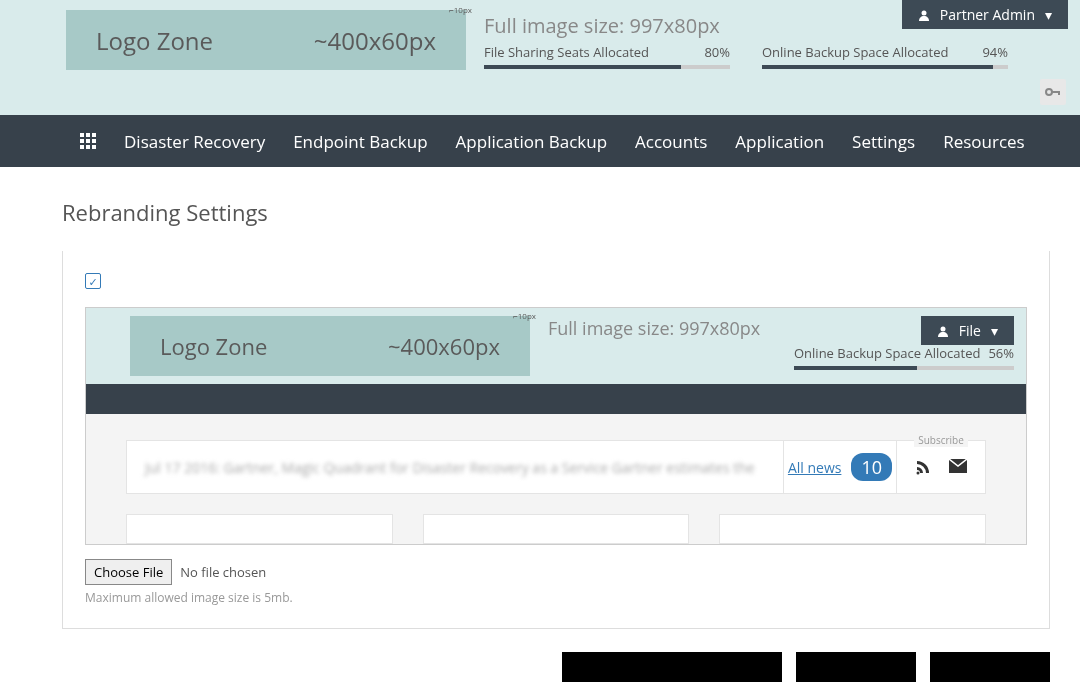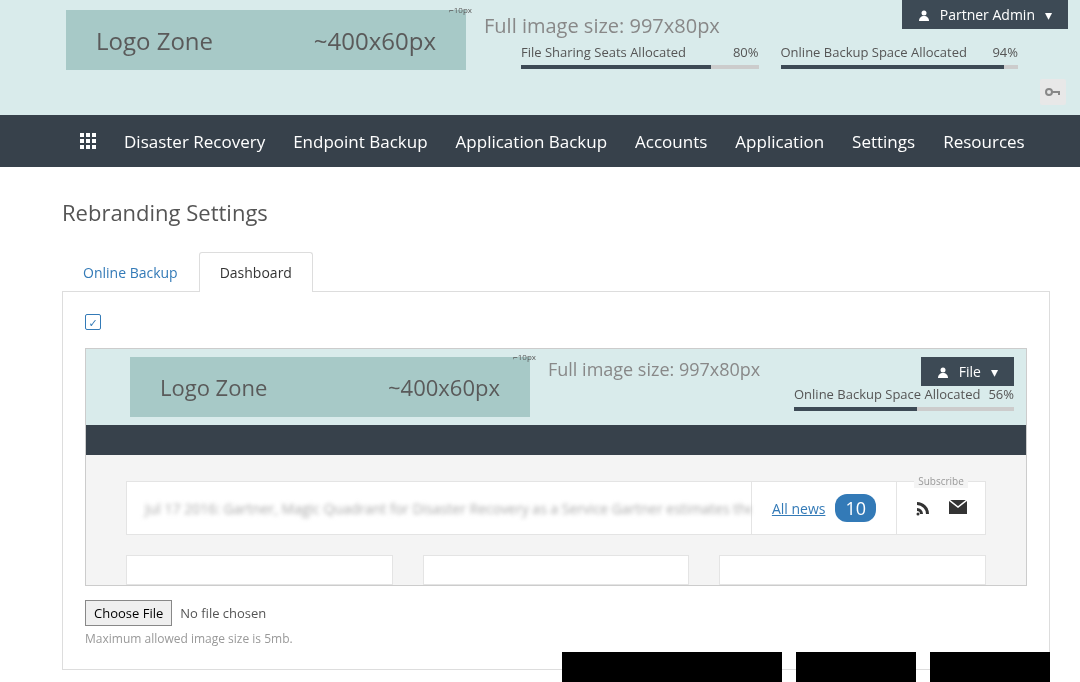--- a/index.html
+++ b/index.html
@@ -45,21 +45,21 @@
 .preview { border:1px solid #ccc; }
 .preview-header { background:#d9ebeb; padding:8px 12px 8px 44px; display:flex; align-items:flex-start; gap:18px; position:relative; }
 .preview-header .logo-zone { width:400px; height:60px; font-size:22px; }
 .preview-stats { flex:1; padding-top:0; }
 .preview-header .full-size { font-size:18px; }
 .preview-user { position:absolute; right:12px; top:8px; }
 .preview-nav { background:#37414b; height:30px; }
 .preview-body { background:#f4f4f4; padding:26px 40px 0 40px; min-height:130px; }
 .news-bar { background:#fff; border:1px solid #e4e4e4; display:flex; align-items:center; height:54px; }
 .news-text { flex:1; padding:0 18px; color:#aaa; font-size:14px; filter:blur(2px); white-space:nowrap; overflow:hidden; }
-.news-link-cell { border-left:1px solid #e4e4e4; padding:0 20px; height:100%; display:flex; align-items:center; gap:10px; }
+.news-link-cell { border-left:1px solid #e4e4e4; padding:0 4px; height:100%; display:flex; align-items:center; gap:10px; }
 .news-link-cell a { color:#337ab7; text-decoration:underline; font-size:14px; }
 .badge { background:#337ab7; color:#fff; border-radius:12px; padding:2px 10px; font-size:18px; }
 .subscribe-cell { border-left:1px solid #e4e4e4; padding:6px 18px; height:100%; display:flex; flex-direction:column; align-items:center; justify-content:center; position:relative; }
 .subscribe-label { font-size:10px; color:#999; position:absolute; top:-8px; background:#f4f4f4; padding:0 4px;}
 .subscribe-icons { display:flex; gap:18px; color:#333; font-size:16px; }
 .card-row { display:flex; gap:30px; margin-top:20px; }
 .card { flex:1; height:30px; background:#fff; border:1px solid #e4e4e4; }
 
 
 .file-row { margin-top:14px; display:flex; align-items:center; gap:8px; font-size:13px; color:#555; }
@@ -77,21 +77,21 @@
 
 <div class="top-header">
   <div class="logo-zone">
     <span>Logo Zone</span>
     <span>~400x60px</span>
     <span class="tick">⌐10px</span>
   </div>
   <div class="stats">
     <div style="flex-basis:100%">
       <div class="full-size">Full image size: 997x80px</div>
-      <div style="display:flex; gap:22px;margin-left:37px;">
+      <div style="display:flex; gap:32px;">
         <div class="stat-block">
           <div class="stat-row">
             <span>File Sharing Seats Allocated</span>
             <span>80%</span>
           </div>
           <div class="stat-bar">
               <div class="fill" style="width:80%"></div>
             </div>
         </div>
         <div class="stat-block">
@@ -144,24 +144,20 @@
   <a>Application Backup</a>
   <a>Accounts</a>
   <a>Application</a>
   <a>Settings</a>
   <a>Resources</a>
 </div>
 
 <div class="page">
   <h1 class="page-title">Rebranding Settings</h1>
 
-  <div class="tabs">
-    <div class="tab inactive">Online Backup</div>
-    <div class="tab active">Dashboard</div>
-  </div>
 
   <div class="tab-pane">
 
     <div class="check-row">
       <div class="checkbox">✓</div>
     </div>
 
     <div class="preview">
       <div class="preview-header">
         <div class="logo-zone">

